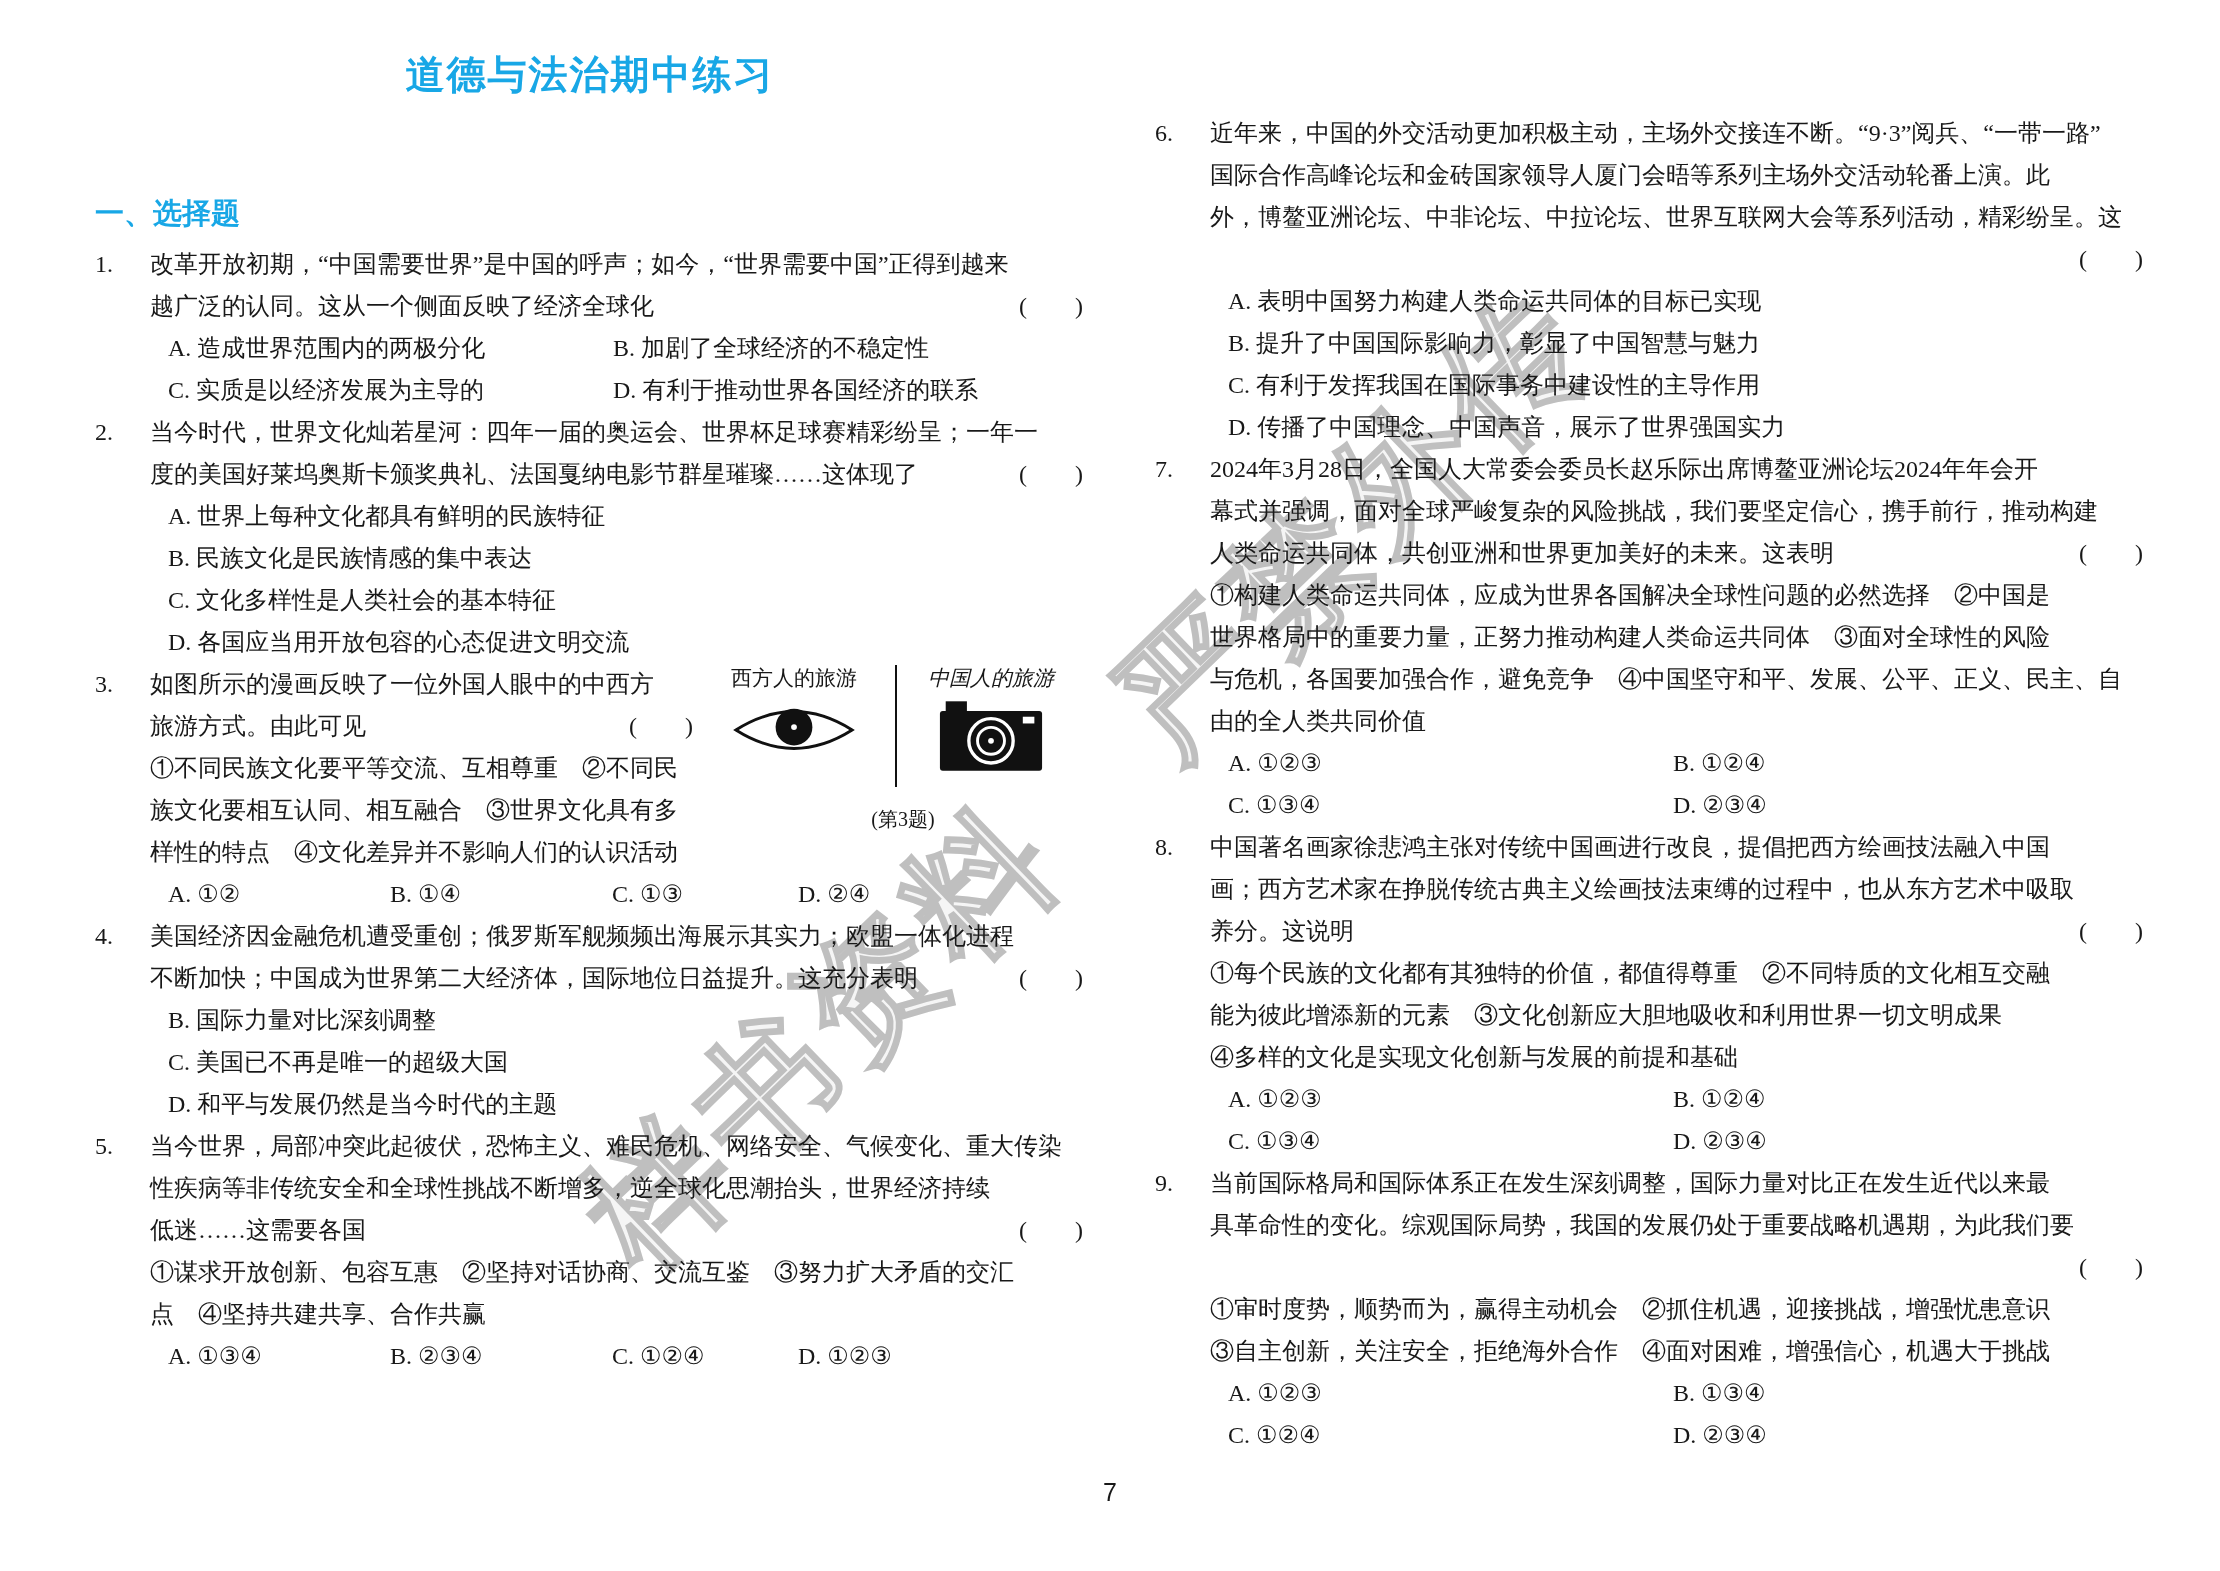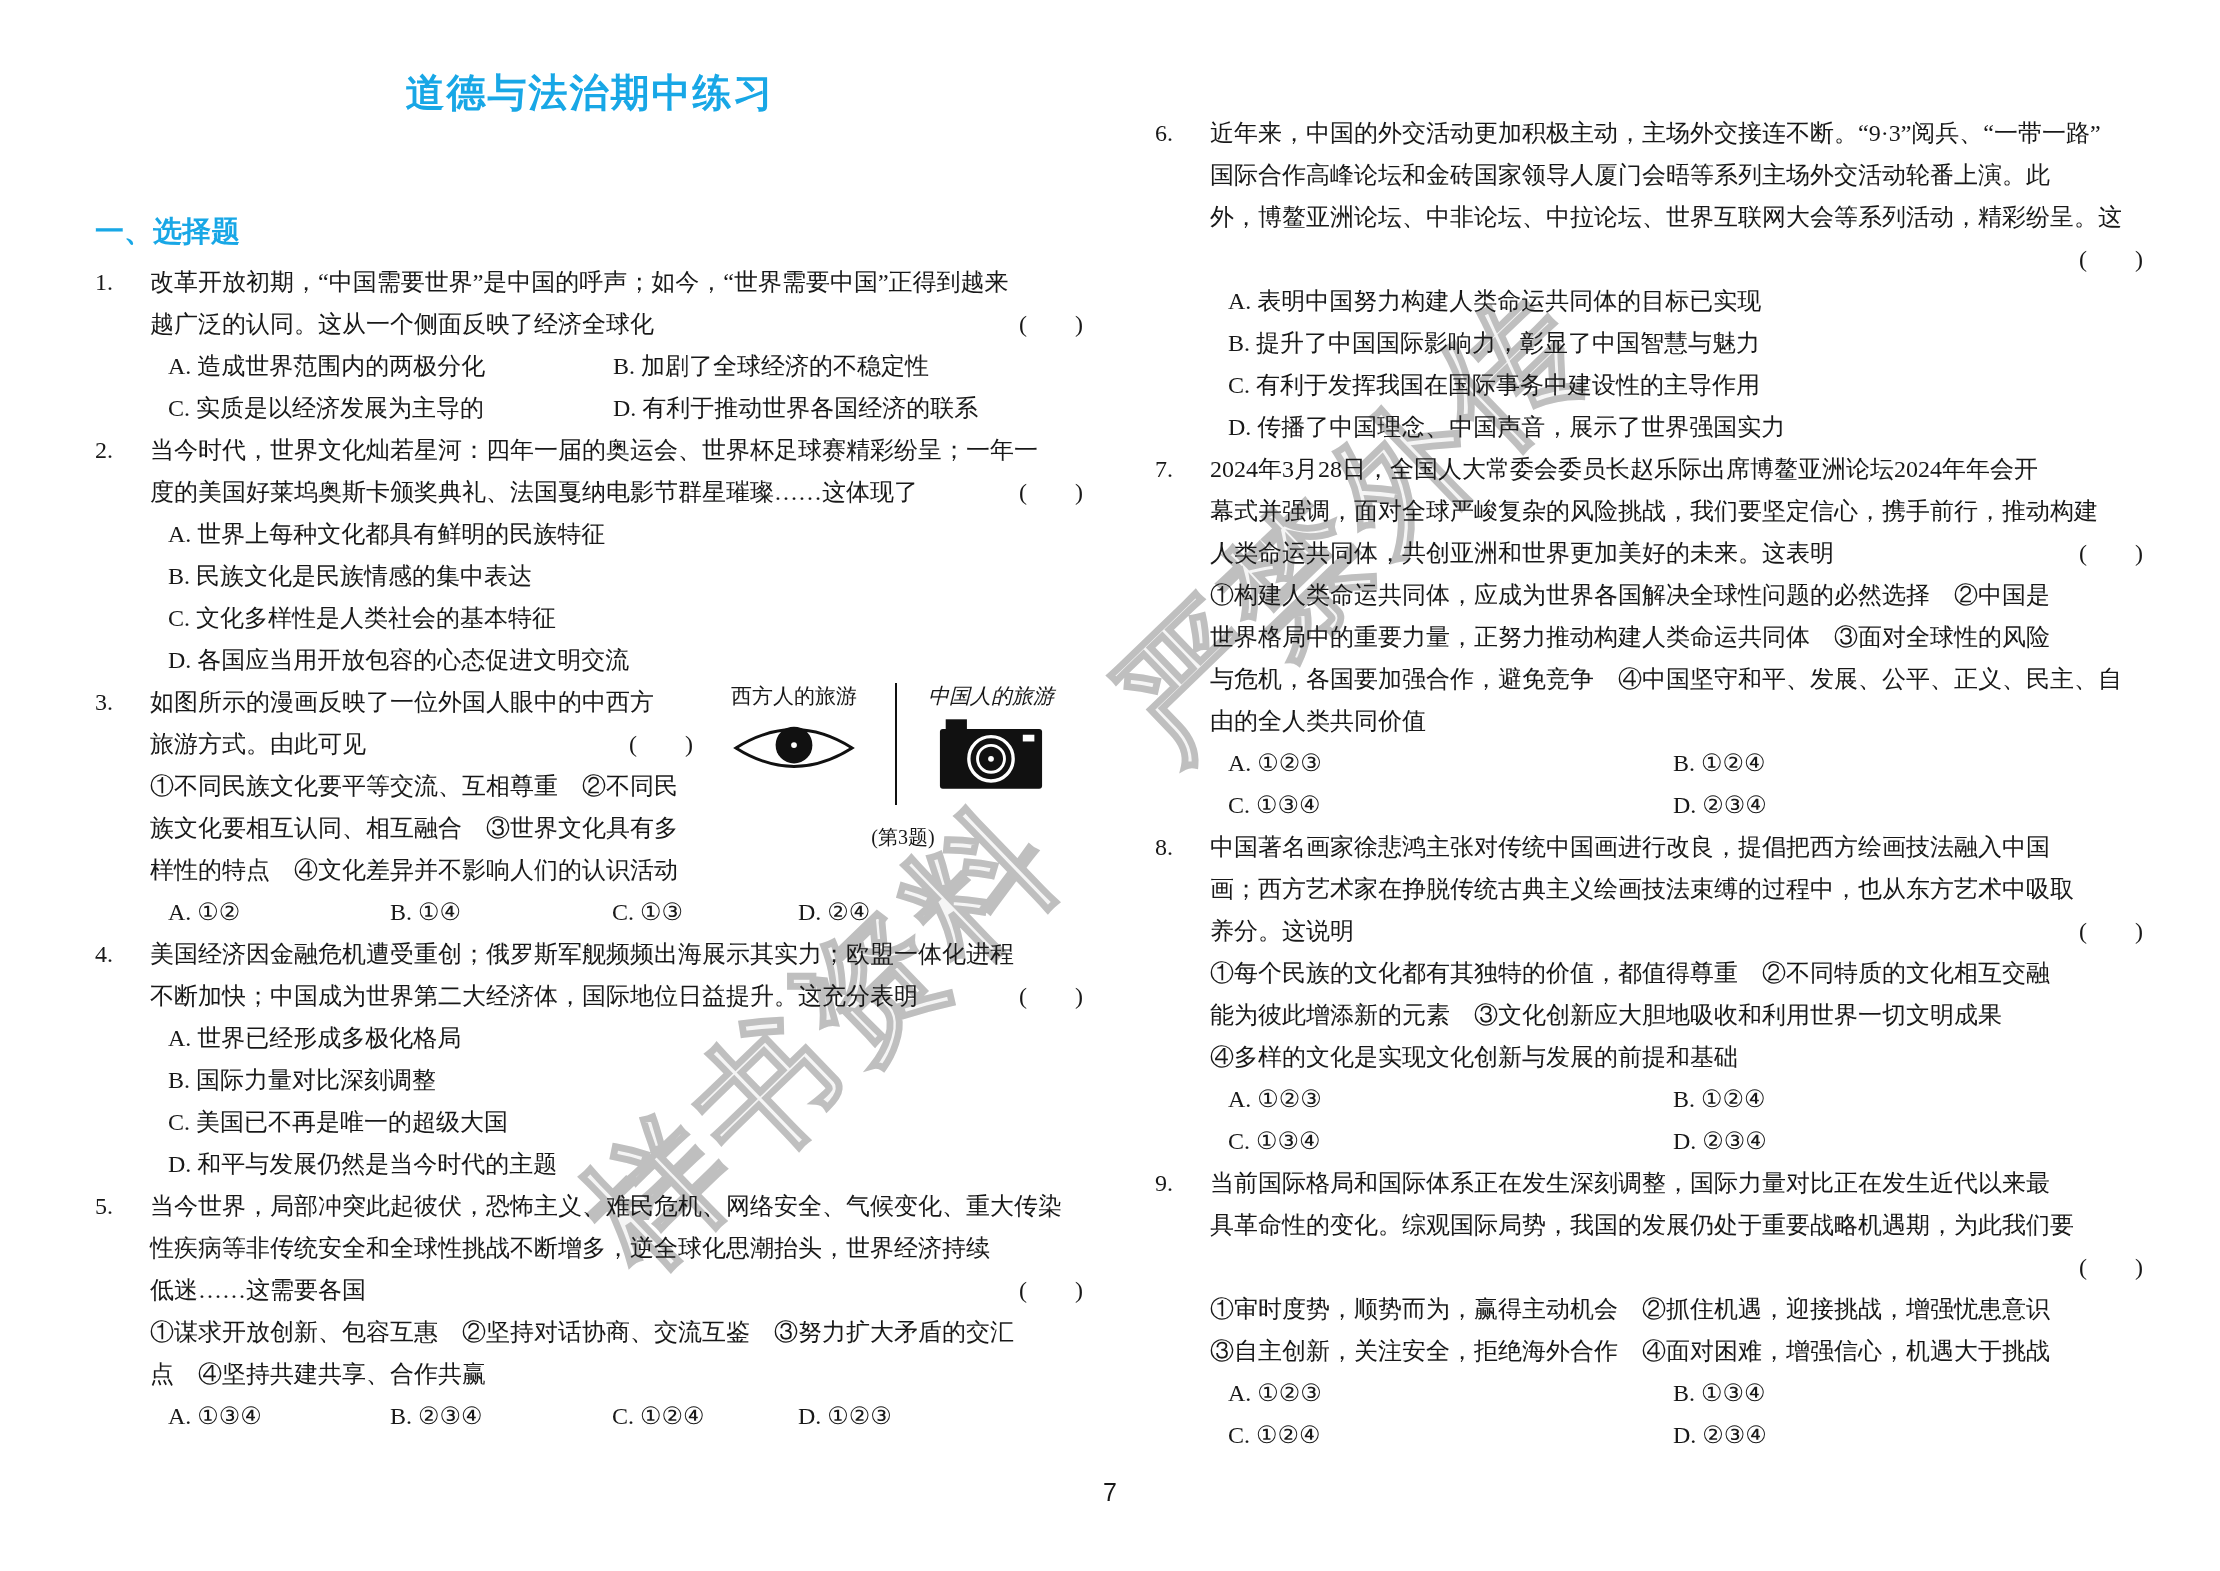--- a/index.html
+++ b/index.html
@@ -15,21 +15,21 @@
     font-size:138px;font-weight:bold;letter-spacing:10px;white-space:nowrap;
     color:rgba(200,200,200,0.18);
     -webkit-text-stroke:2.5px #bfbfbf;
     transform:rotate(-44deg);transform-origin:0 50%;
     font-family:"Liberation Serif","DejaVu Serif",serif;
   }
   .col{position:absolute;top:0;z-index:1;}
   .col-left{left:95px;width:990px;}
   .col-right{left:1155px;width:990px;}
   .title{
-    margin-top:68px;text-align:center;
+    margin-top:50px;text-align:center;
     font-family:"Liberation Sans","DejaVu Sans",sans-serif;
     font-size:39px;font-weight:bold;color:var(--accent,#18a7e6);
     line-height:50px;letter-spacing:2px;
   }
   .section{
     margin-top:94px;
     font-family:"Liberation Sans","DejaVu Sans",sans-serif;
     font-size:29px;font-weight:bold;color:var(--accent,#18a7e6);
     line-height:38px;
   }
@@ -165,21 +165,20 @@
       </div>
 
       <div class="q">
         <span class="qnum">4.</span>
         <div class="qbody">
           <div class="ln">美国经济因金融危机遭受重创；俄罗斯军舰频频出海展示其实力；欧盟一体化进程</div>
           <div class="ln sb">
             <span>不断加快；中国成为世界第二大经济体，国际地位日益提升。这充分表明</span>
             <span class="bracket">(　　)</span>
           </div>
-          <div class="ln optline">A. 世界已经形成多极化格局</div>
           <div class="ln optline">B. 国际力量对比深刻调整</div>
           <div class="ln optline">C. 美国已不再是唯一的超级大国</div>
           <div class="ln optline">D. 和平与发展仍然是当今时代的主题</div>
         </div>
       </div>
 
       <div class="q">
         <span class="qnum">5.</span>
         <div class="qbody">
           <div class="ln">当今世界，局部冲突此起彼伏，恐怖主义、难民危机、网络安全、气候变化、重大传染</div>

